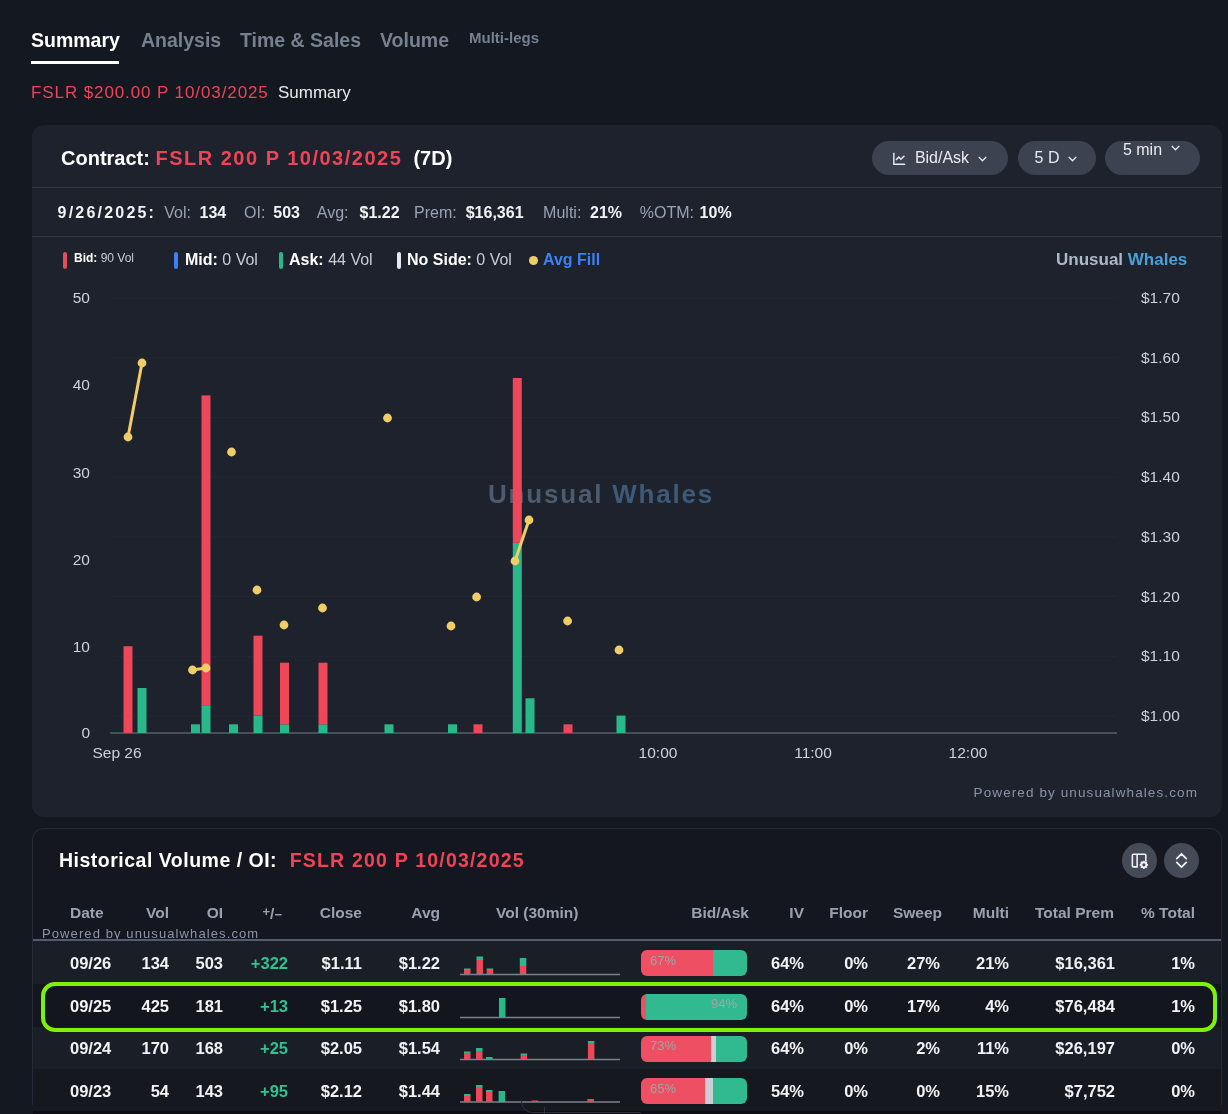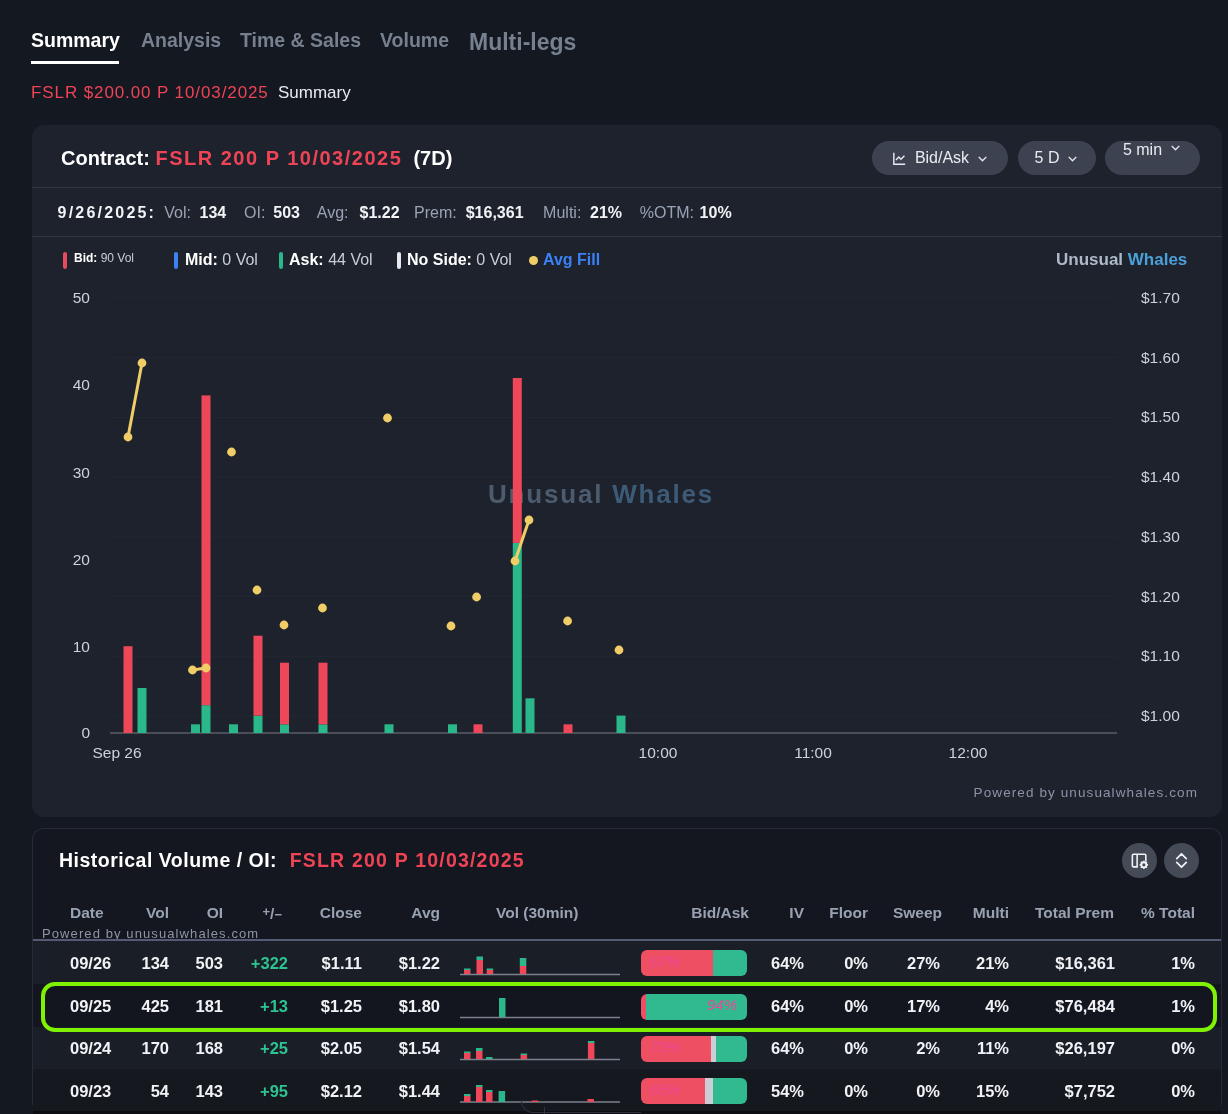--- a/index.html
+++ b/index.html
@@ -9,21 +9,21 @@
   body { position:relative; }
 </style>
 </head>
 <body>
 
 <div class="abs" style="left:31px; top:29px; font-size:19.5px; font-weight:700; color:#ffffff;">Summary</div>
 <div class="abs" style="left:31px; top:61px; width:88px; height:3px; background:#ffffff;"></div>
 <div class="abs" style="left:141px; top:29px; font-size:19.5px; font-weight:700; color:#76808f;">Analysis</div>
 <div class="abs" style="left:240px; top:29px; font-size:19.5px; font-weight:700; color:#76808f;">Time &amp; Sales</div>
 <div class="abs" style="left:380px; top:29px; font-size:19.5px; font-weight:700; color:#76808f;">Volume</div>
-<div class="abs" style="left:469px; top:29px; font-size:23px; font-weight:700; color:#76808f;">Multi-legs</div>
+<div class="abs" style="left:469px; top:29px; font-size:15px; font-weight:700; color:#76808f;">Multi-legs</div>
 
 <div class="abs" style="left:31px; top:83px; font-size:17px; color:#ef4456; letter-spacing:0.9px;">FSLR $200.00 P 10/03/2025</div>
 <div class="abs" style="left:278px; top:83px; font-size:17px; color:#e8eaee;">Summary</div>
 
 <div class="abs" style="left:32px; top:125px; width:1190px; height:692px; background:#1d222d; border-radius:12px;"></div>
 
 <div class="abs" style="left:32px; top:187px; width:1190px; height:1px; background:#343843;"></div>
 <div class="abs" style="left:61px; top:147px; font-size:20px; font-weight:700; color:#ffffff;">Contract: <span style="color:#ef4456; letter-spacing:1.5px;">FSLR 200 P 10/03/2025</span>&nbsp; <span style="font-weight:700;">(7D)</span></div>
 
 <div class="abs" style="left:872px; top:141px; width:136px; height:34px; background:#3d4250; border-radius:17px; color:#e9ebf0; font-size:16px; display:flex; align-items:center; justify-content:center; gap:7px;">
@@ -223,21 +223,21 @@
 <div class="abs" style="left:33px; top:941px; width:1188px; height:43px; background:#1a1e27;"></div>
 <div class="abs" style="left:33px; top:984px; width:1188px; height:43px; background:#13161e;"></div>
 <div class="abs" style="left:33px; top:1027px; width:1188px; height:42px; background:#1a1e27;"></div>
 <div class="abs" style="left:33px; top:1069px; width:1188px; height:42px; background:#15181f;"></div>
 <div class="abs" style="left:33px; top:1111px; width:1188px; height:3px; background:#0c0e13;"></div>
 
 <style>
  .num { position:absolute; font-size:16.5px; font-weight:600; color:#f0f2f5; text-align:right; }
  .grn { color:#2dc492 !important; }
  .pill { position:absolute; width:106px; height:26px; border-radius:6px; overflow:hidden; display:flex; }
- .pill .t { position:absolute; top:2.5px; font-size:15px; font-weight:500; color:#ec4899;font-style:italic; }
+ .pill .t { position:absolute; top:2.5px; font-size:13px; font-weight:500; color:#a3a3a3; }
 </style>
 <div>
 
   <span class="num" style="left:70px; top:954px; text-align:left;">09/26</span>
   <span class="num" style="left:109px; top:954px; width:60px;">134</span>
   <span class="num" style="left:163px; top:954px; width:60px;">503</span>
   <span class="num grn" style="left:218px; top:954px; width:70px;">+322</span>
   <span class="num" style="left:302px; top:954px; width:60px;">$1.11</span>
   <span class="num" style="left:380px; top:954px; width:60px;">$1.22</span>
   <svg class="abs" style="left:456px; top:941px;" width="168" height="43">

